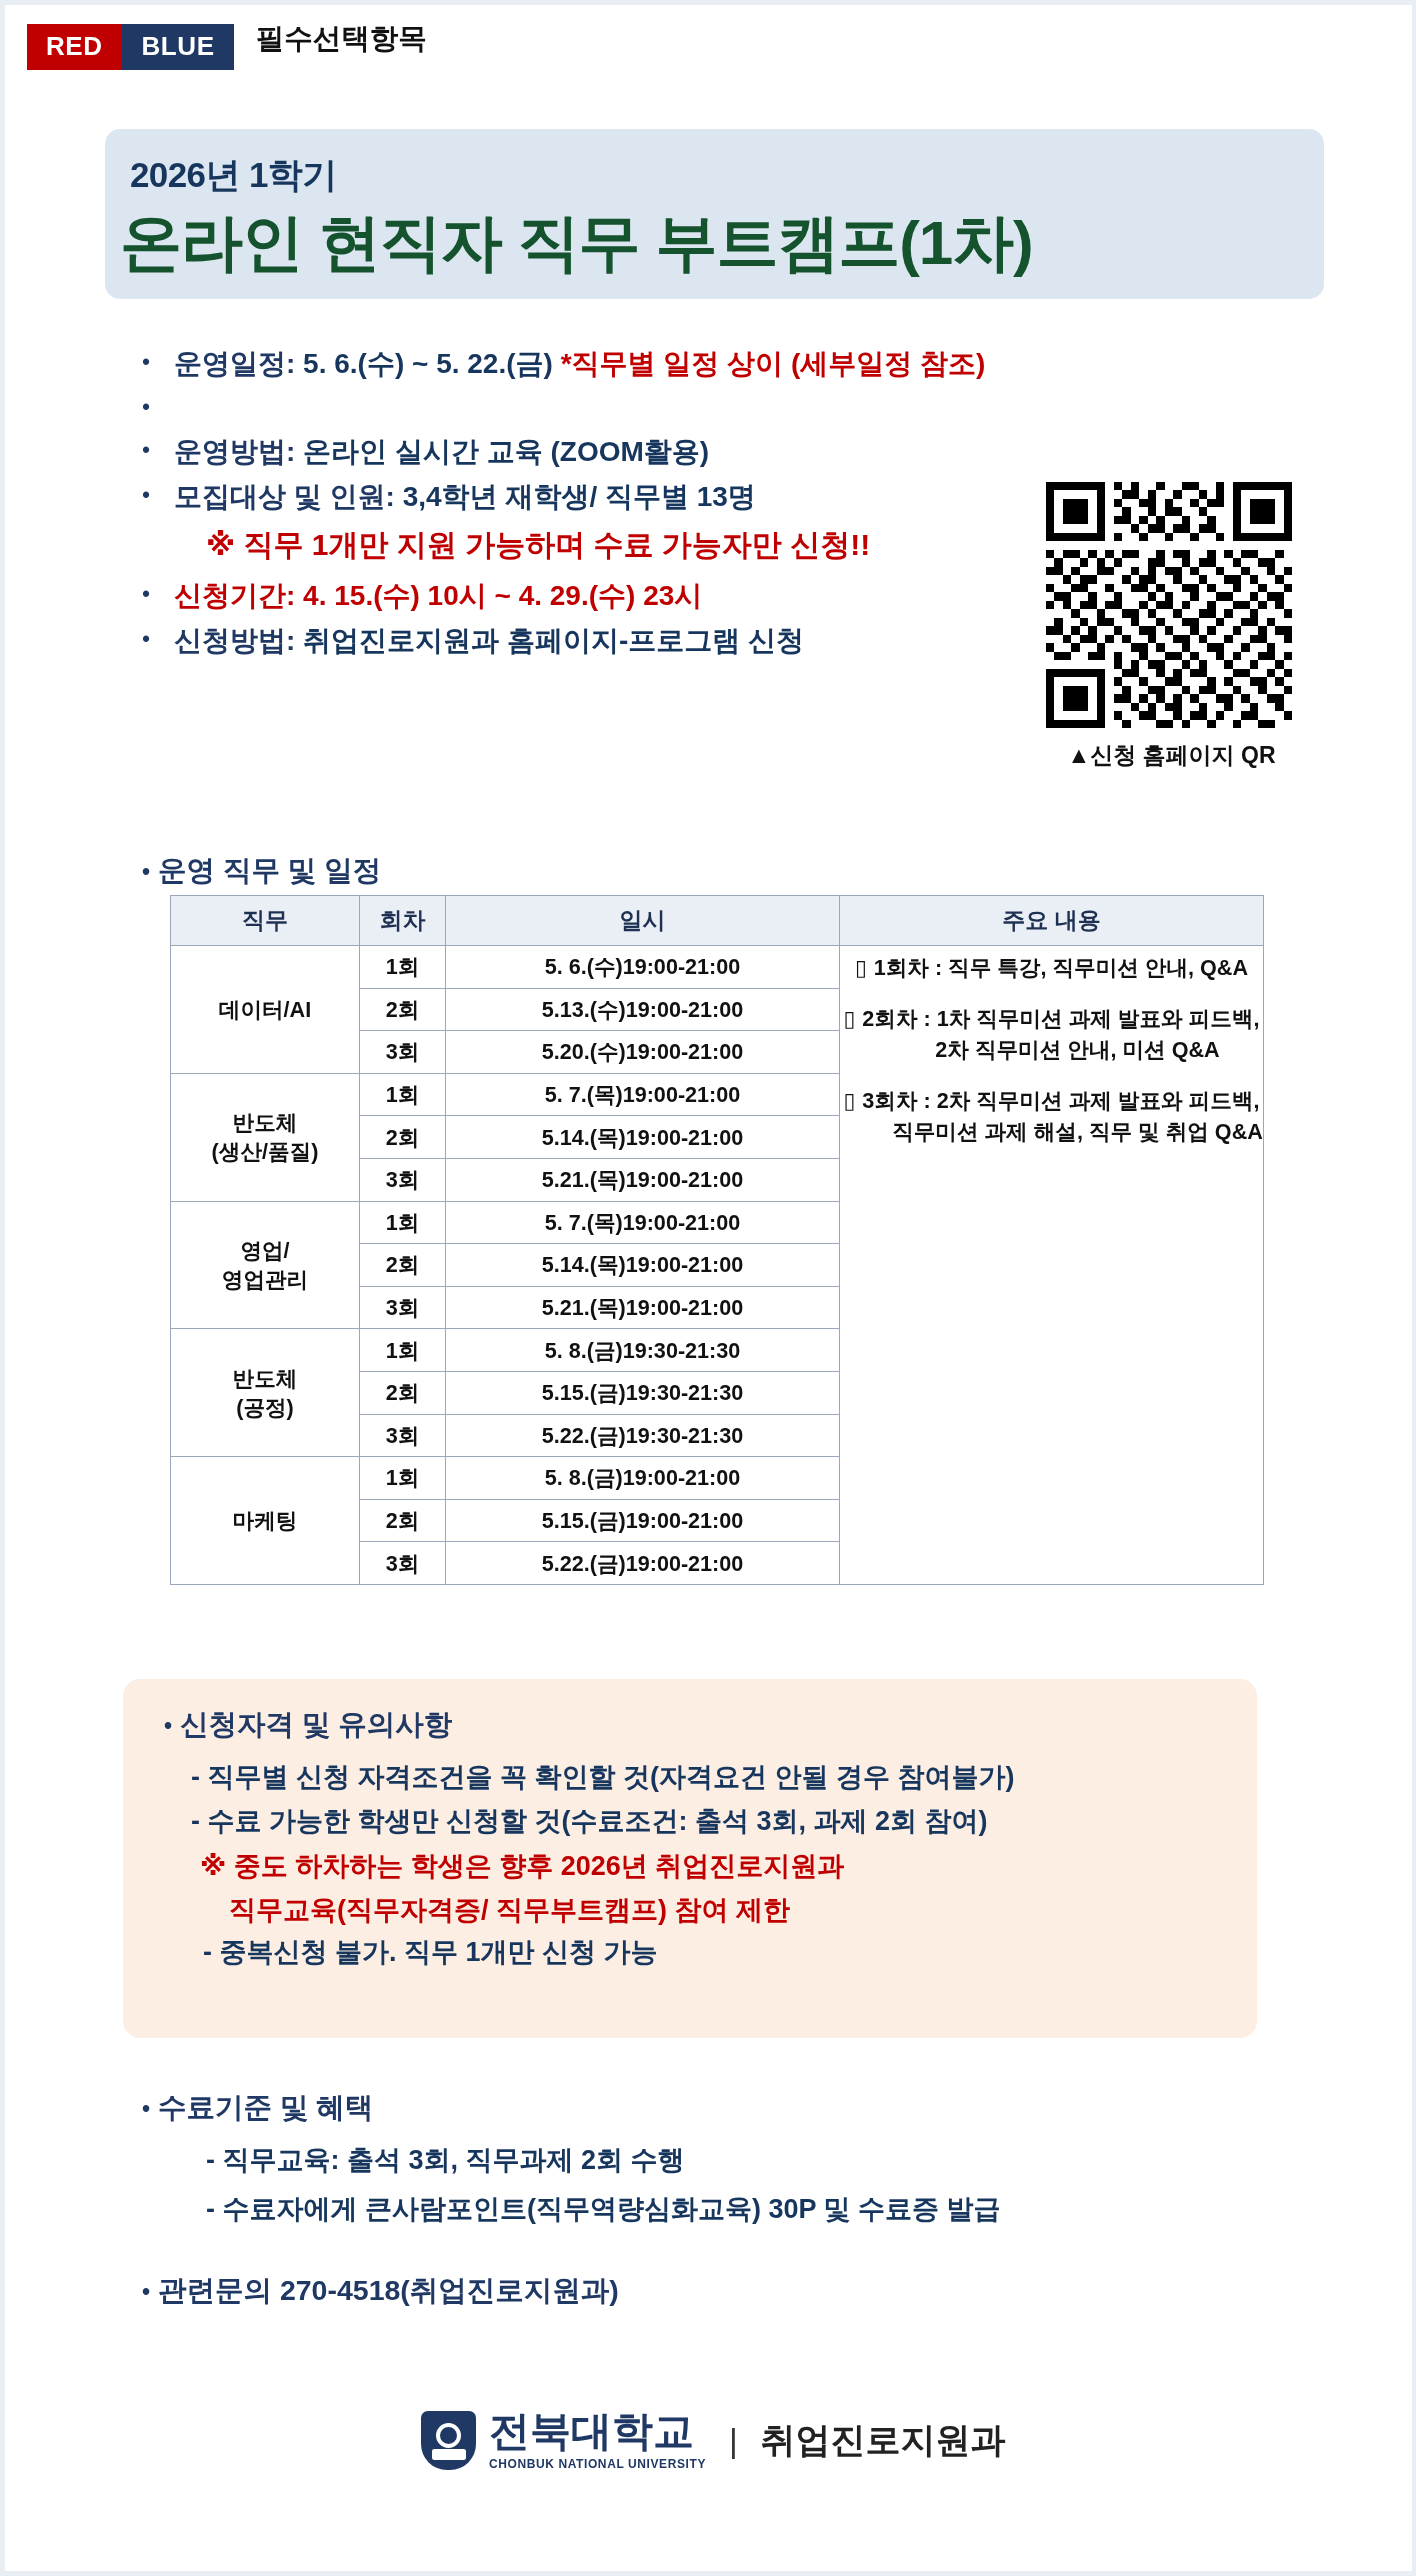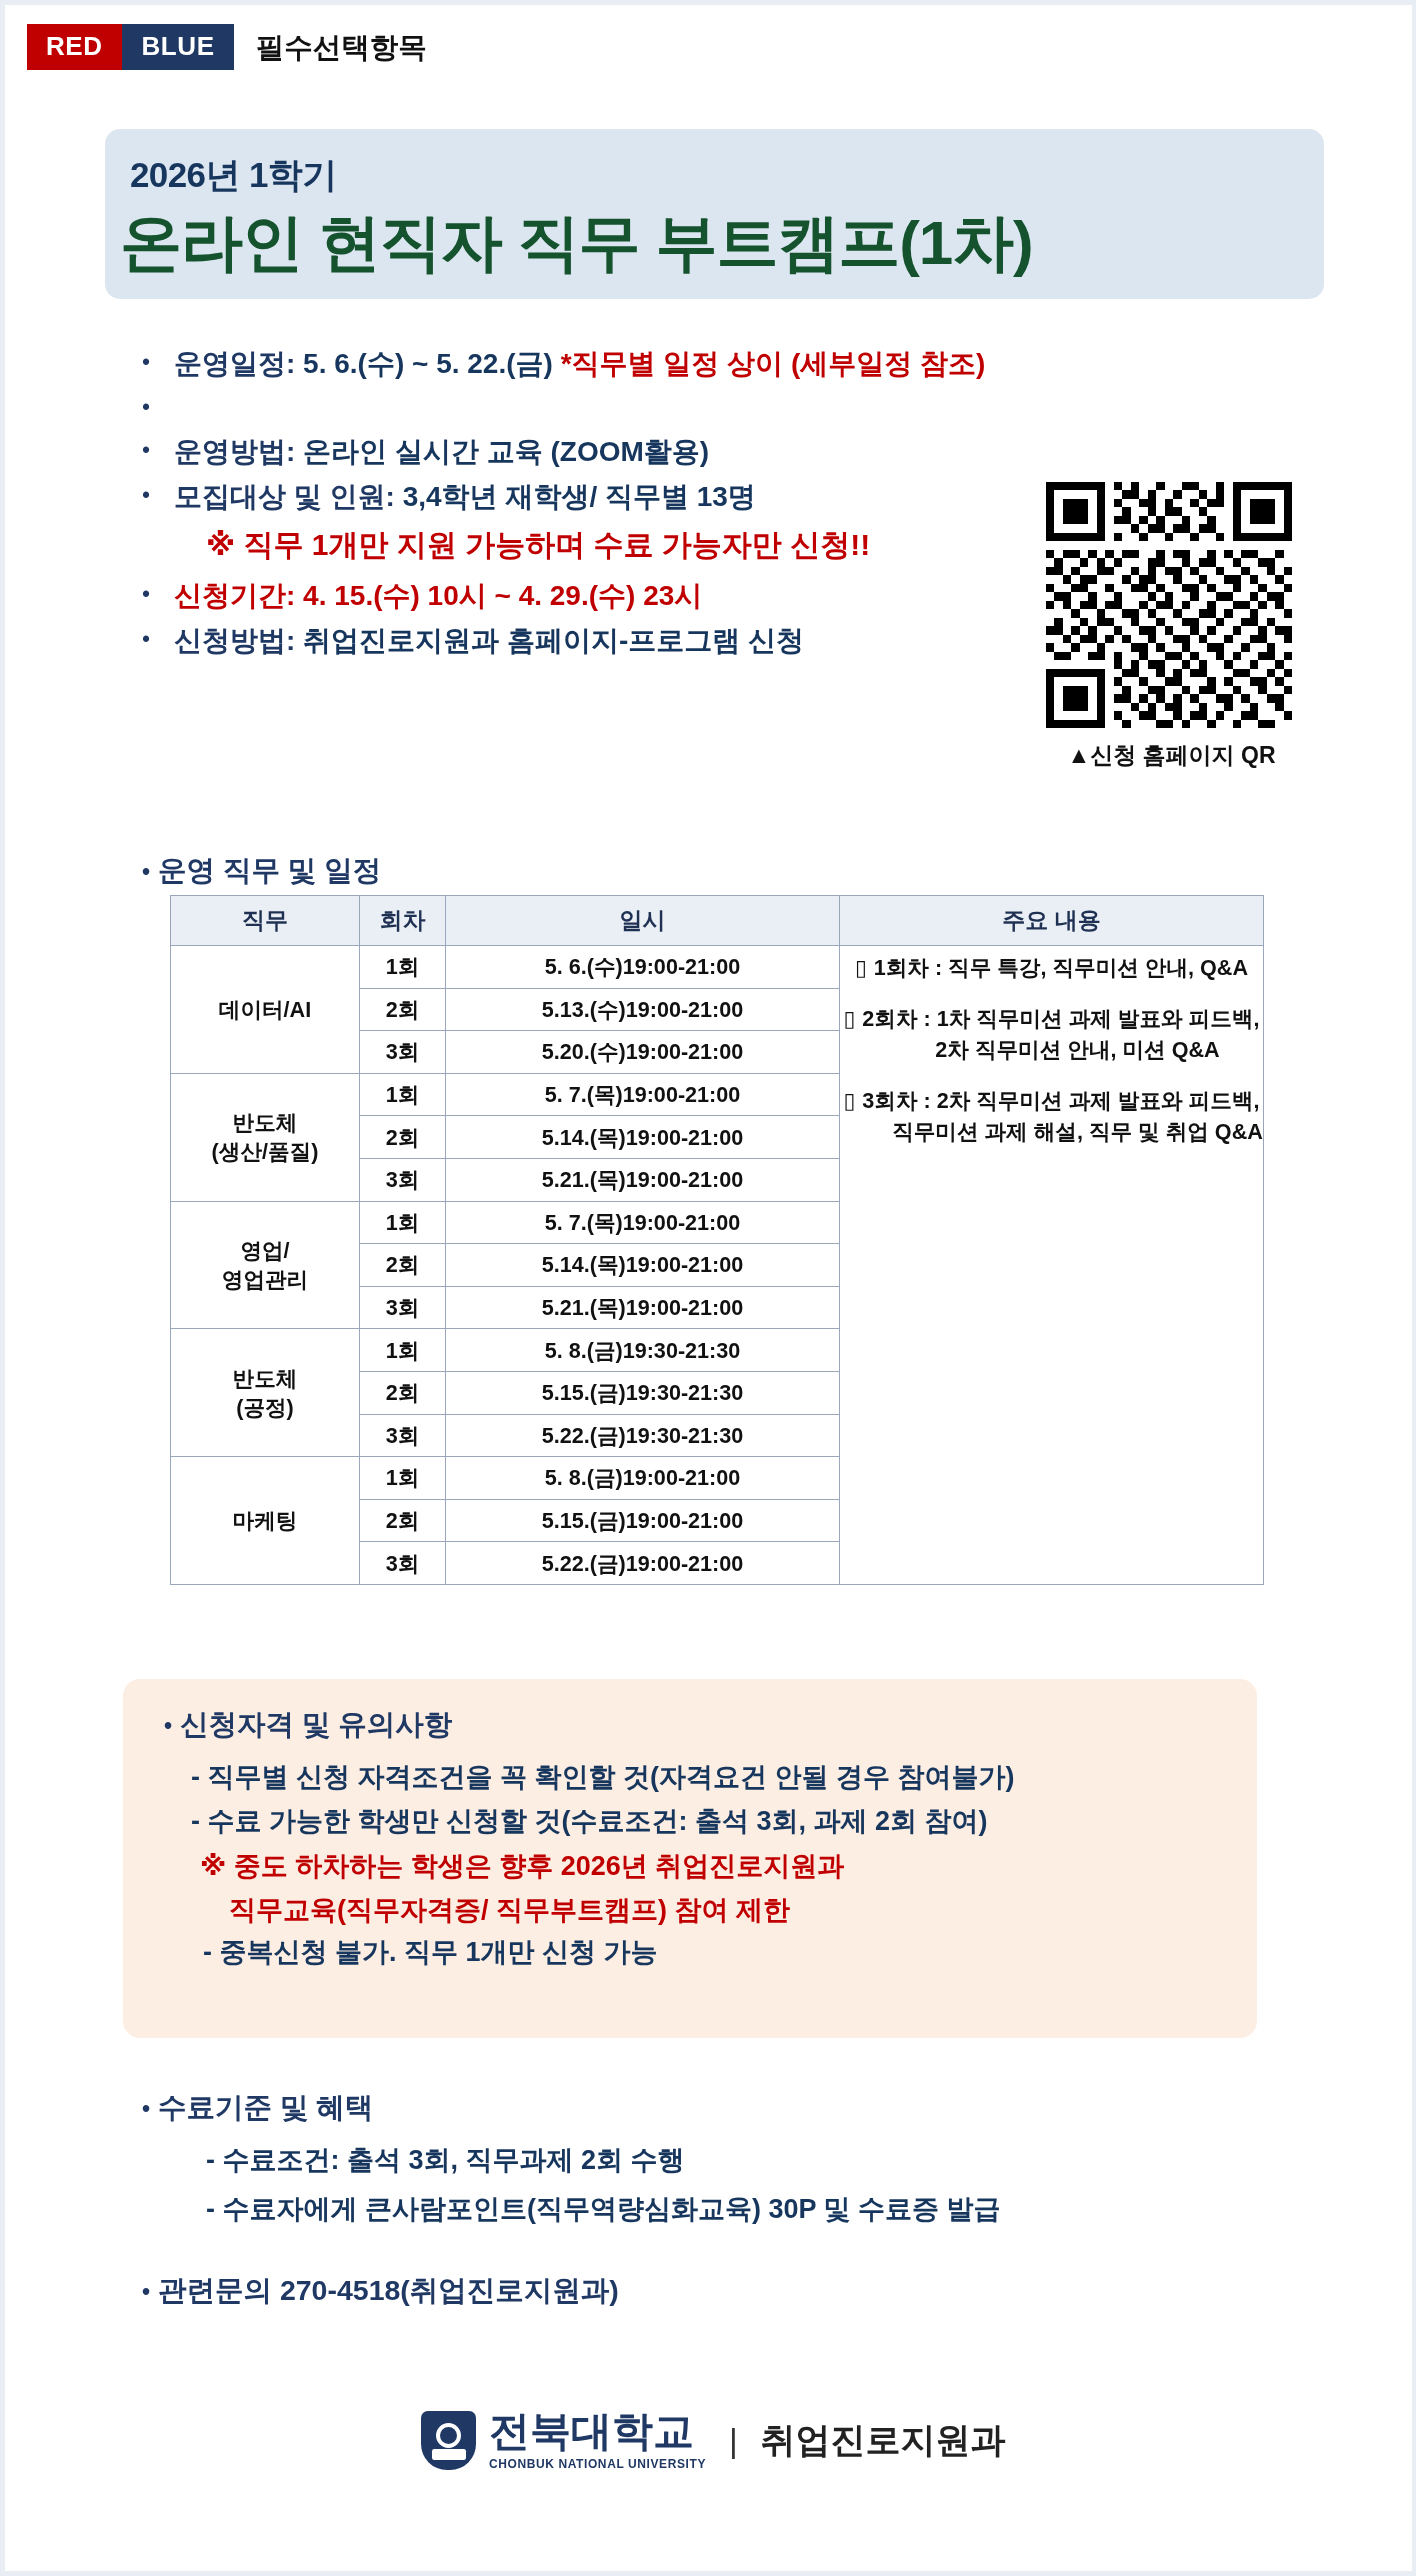--- a/index.html
+++ b/index.html
@@ -22,21 +22,20 @@
     box-sizing: border-box;
     border: 5.7px solid #e9eef4;
   }
 
   
   .tagbar {
     position: absolute;
     top: 19.4px;
     left: 21.6px;
     display: flex;
-    align-items: center;
     gap: 0;
   }
   .tag {
     color: #ffffff;
     font-weight: bold;
     font-size: 26px;
     letter-spacing: 0.6px;
     padding: 9px 19.4px 10.3px 19.4px;
     line-height: 1;
   }
@@ -743,21 +742,21 @@
     <div class="notice-line red" style="top:169px; left:77px;">※ 중도 하차하는 학생은 향후 2026년 취업진로지원과</div>
     <div class="notice-line red" style="top:213px; left:106px;">직무교육(직무자격증/ 직무부트캠프) 참여 제한</div>
     <div class="notice-line" style="top:255px;margin-left:12px;">- 중복신청 불가. 직무 1개만 신청 가능</div>
   </div>
 
   <div class="benefit">
     <div class="sec-title">
       <span class="bullet">•</span>
       <span>수료기준 및 혜택</span>
     </div>
-    <div class="sec-line">- 수료조건: 출석 3회, 직무과제 2회 수행</div>
+    <div class="sec-line">- 직무교육: 출석 3회, 직무과제 2회 수행</div>
     <div class="sec-line">- 수료자에게 큰사람포인트(직무역량심화교육) 30P 및 수료증 발급</div>
   </div>
 
   <div class="contact">
     <span class="bullet">•</span>
     <span>관련문의  270-4518(취업진로지원과)</span>
   </div>
 
   <div class="footer">
     <div class="logo-mark"></div>

